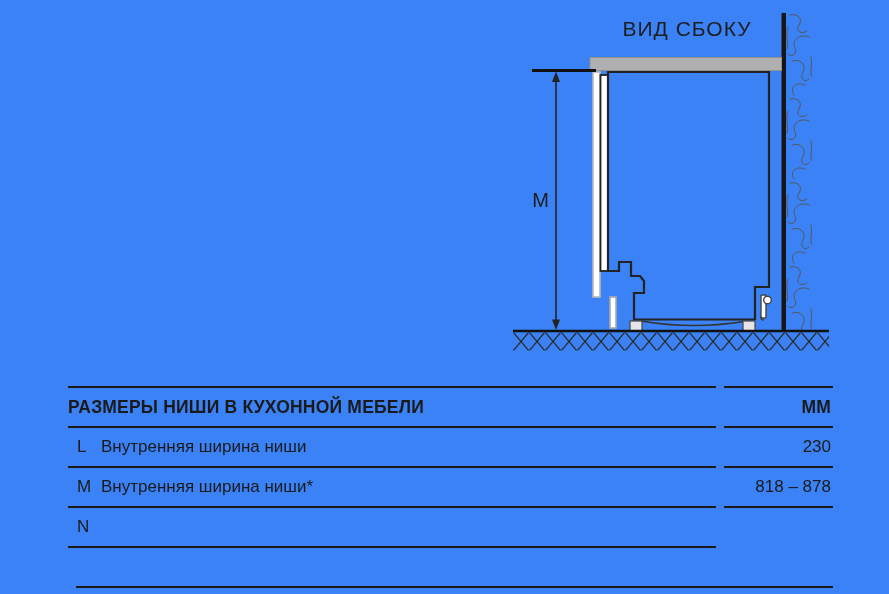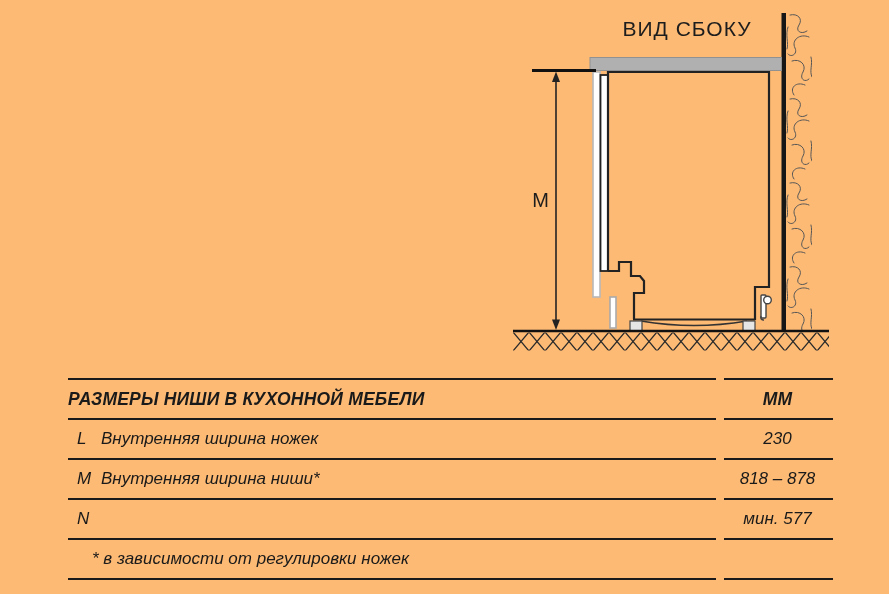--- a/index.html
+++ b/index.html
@@ -1,28 +1,28 @@
 <!DOCTYPE html>
 <html><head>
 <meta charset="utf-8">
 <style>
   html,body { margin:0; padding:0; background:#ffffff; }
   .page {
-    position:relative; width:889px; height:594px; background:#fdba74;
+    position:relative; width:889px; height:594px; background:#3b82f6;
     font-family:"Liberation Sans", sans-serif; color:#1a1a1a; overflow:hidden;
   }
   .page svg { position:absolute; left:0; top:0; }
   .page svg text { font-family:"Liberation Sans", sans-serif; fill:#1d1d1d; }
 
   
-  .dim-table { position:absolute; left:68px; top:378px; width:765px; font-size:17px;font-style:italic; }
+  .dim-table { position:absolute; left:68px; top:386px; width:765px; font-size:17px; }
   .trow { display:flex; }
   .cl { width:648px; display:flex; align-items:center; border-bottom:2px solid #1a1a1a; height:40px; box-sizing:border-box; }
   .cg { width:8px; }
-  .cr { flex:1; display:flex; align-items:center; justify-content:center; border-bottom:2px solid #1a1a1a; height:40px; box-sizing:border-box; padding-right:2px; }
+  .cr { flex:1; display:flex; align-items:center; justify-content:flex-end; border-bottom:2px solid #1a1a1a; height:40px; box-sizing:border-box; padding-right:2px; }
   .t-head .cl, .t-head .cr { border-top:2px solid #1a1a1a; height:42px; font-weight:bold; font-size:17.5px; letter-spacing:.2px; }
   .row-key { width:33px; padding-left:9px; box-sizing:border-box; }
   .row-label { }
   .t-foot .cl { padding-left:24px; }
 </style>
 </head>
 <body>
 
 <div class="page">
 
@@ -91,21 +91,21 @@
         </div>
       <div class="cg"></div>
       <div class="cr">
           <span>ММ</span>
         </div>
     </div>
 
     <div class="trow">
       <div class="cl">
         <span class="row-key">L</span>
-        <span class="row-label">Внутренняя ширина ножек</span>
+        <span class="row-label">Внутренняя ширина ниши</span>
       </div>
       <div class="cg"></div>
       <div class="cr">
           <span>230</span>
         </div>
     </div>
 
     <div class="trow">
       <div class="cl">
         <span class="row-key">M</span>
@@ -115,27 +115,21 @@
       <div class="cr">
           <span>818 – 878</span>
         </div>
     </div>
 
     <div class="trow">
       <div class="cl">
         <span class="row-key">N</span>
       </div>
       <div class="cg"></div>
-      <div class="cr">
-          <span>мин. 577</span>
-        </div>
     </div>
 
     <div class="trow t-foot">
-      <div class="cl">
-          <span>* в зависимости от регулировки ножек</span>
-        </div>
       <div class="cg"></div>
       <div class="cr"></div>
     </div>
 
   </div>
 </div>
 
 </body></html>

